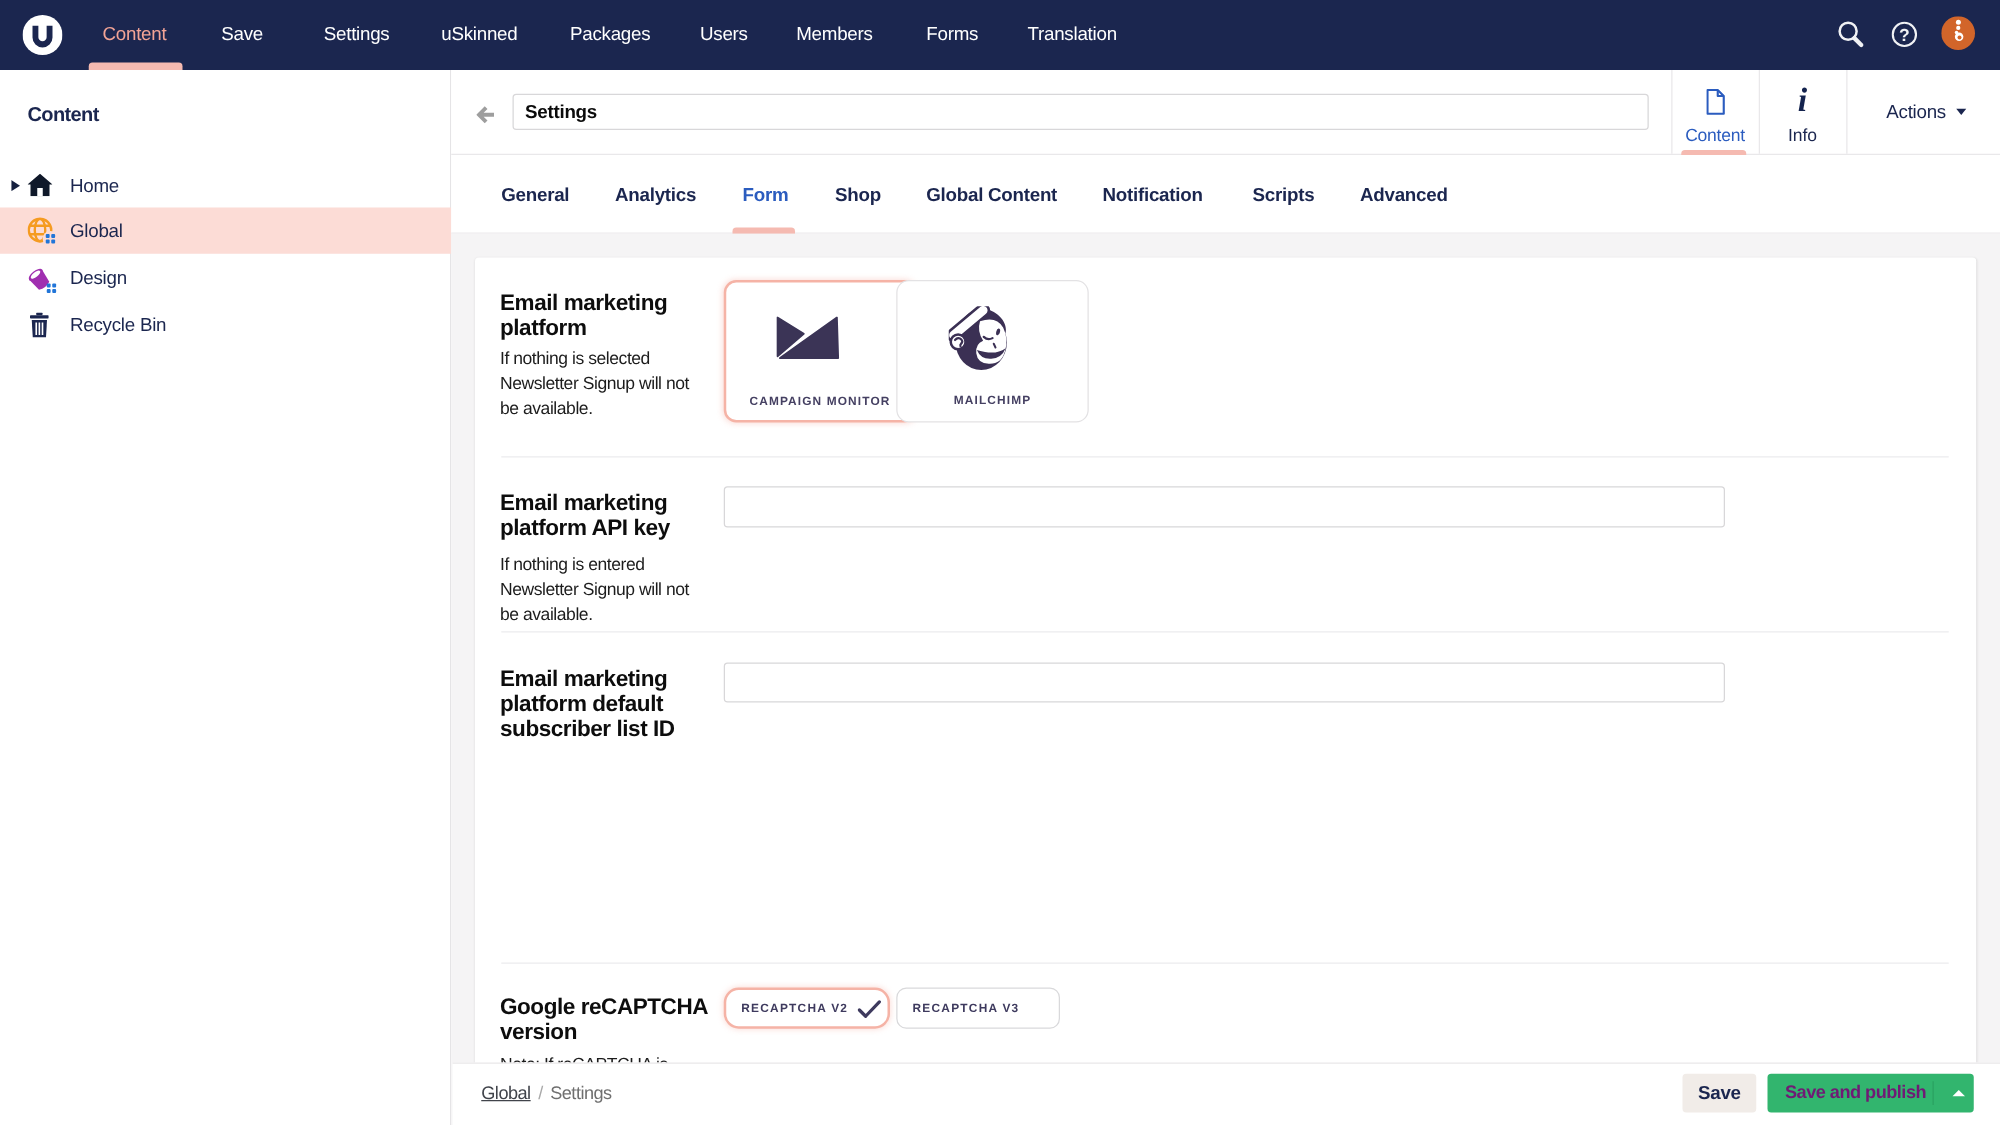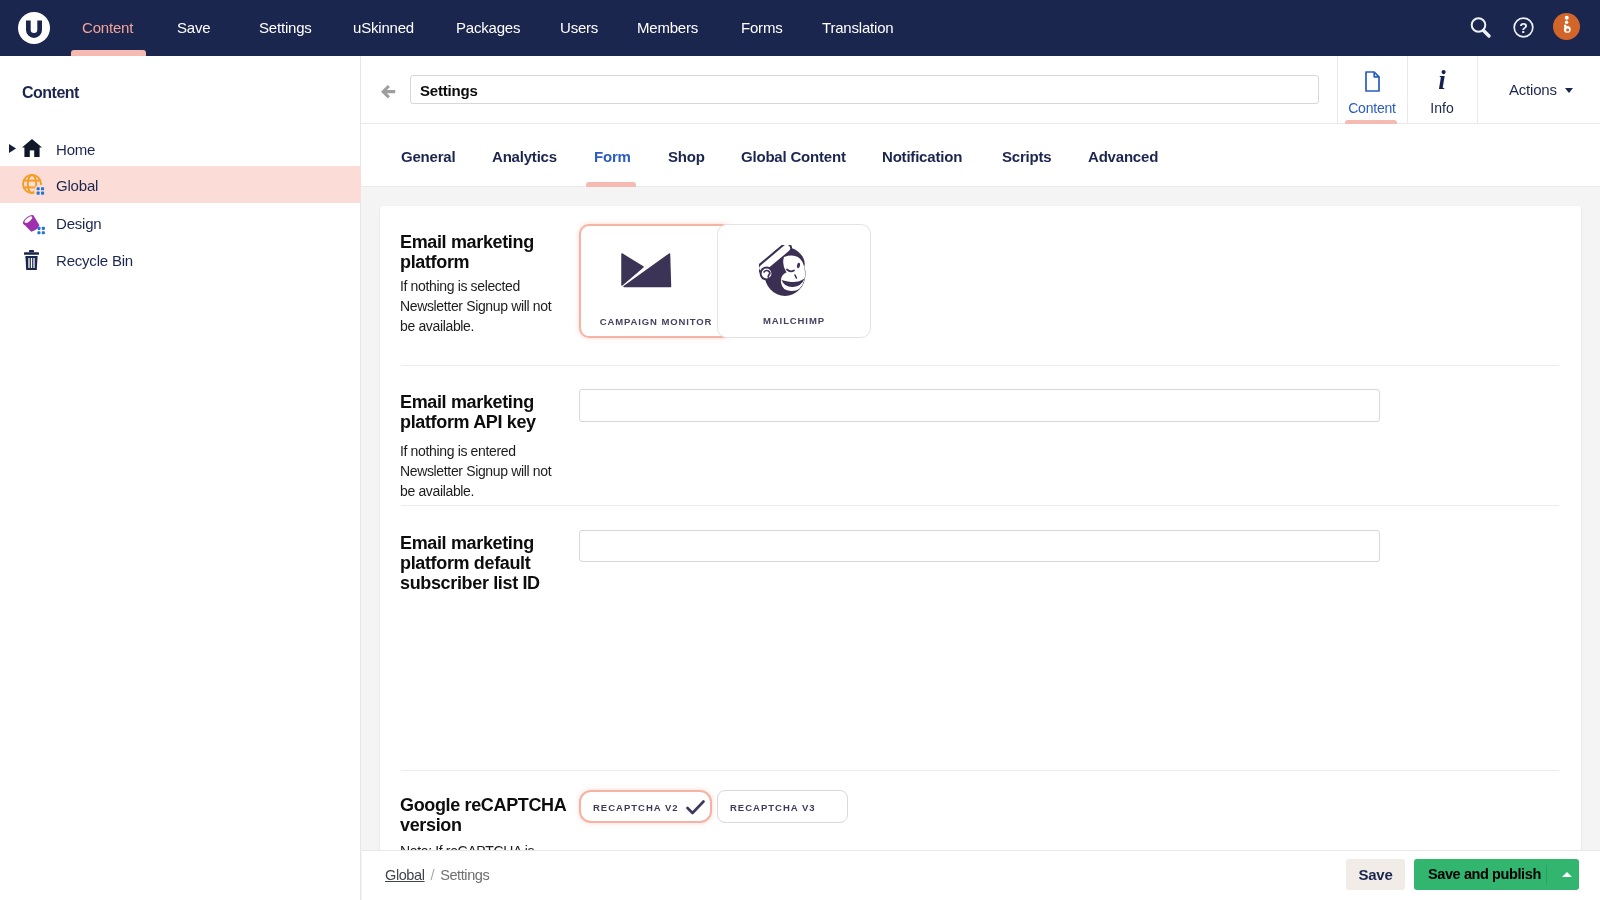--- a/index.html
+++ b/index.html
@@ -72,21 +72,21 @@
   #footer { position:absolute; left:362px; top:850px; width:1238px; height:50px; background:#fff;
     border-top:1px solid #e9e7e9; }
   #crumb { position:absolute; left:385px; top:867px; font-size:14.5px; letter-spacing:-0.4px; }
   #crumb a { color:#41444b; text-decoration:underline; }
   #crumb .sep { color:#a9a9a9; padding:0 6px; }
   #crumb .cur { color:#6f6f6f; }
   #btn-save { position:absolute; left:1346px; top:859px; width:59px; height:31px; background:#f1ece8;
     border-radius:3px; color:#1b264f; font-size:15px; font-weight:bold; text-align:center;
     line-height:31px; letter-spacing:-0.2px;}
   #btn-pub { position:absolute; left:1414px; top:859px; width:165px; height:31px; background:#32b56e;
-    border-radius:3px; color:#000000; font-size:14.5px; font-weight:bold; line-height:31px;
+    border-radius:3px; color:#701a75; font-size:14.5px; font-weight:bold; line-height:31px;
     letter-spacing:-0.4px;}
   #btn-pub .label { position:absolute; left:14px; }
   #btn-pub .div { position:absolute; left:132px; top:6px; width:1px; height:19px; background:#2aa161; }
   #btn-pub .up { position:absolute; left:148px; top:13px; width:0; height:0;
     border-left:5px solid transparent; border-right:5px solid transparent;
     border-bottom:5px solid #fff; }
 </style>
 </head>
 <body>
 

